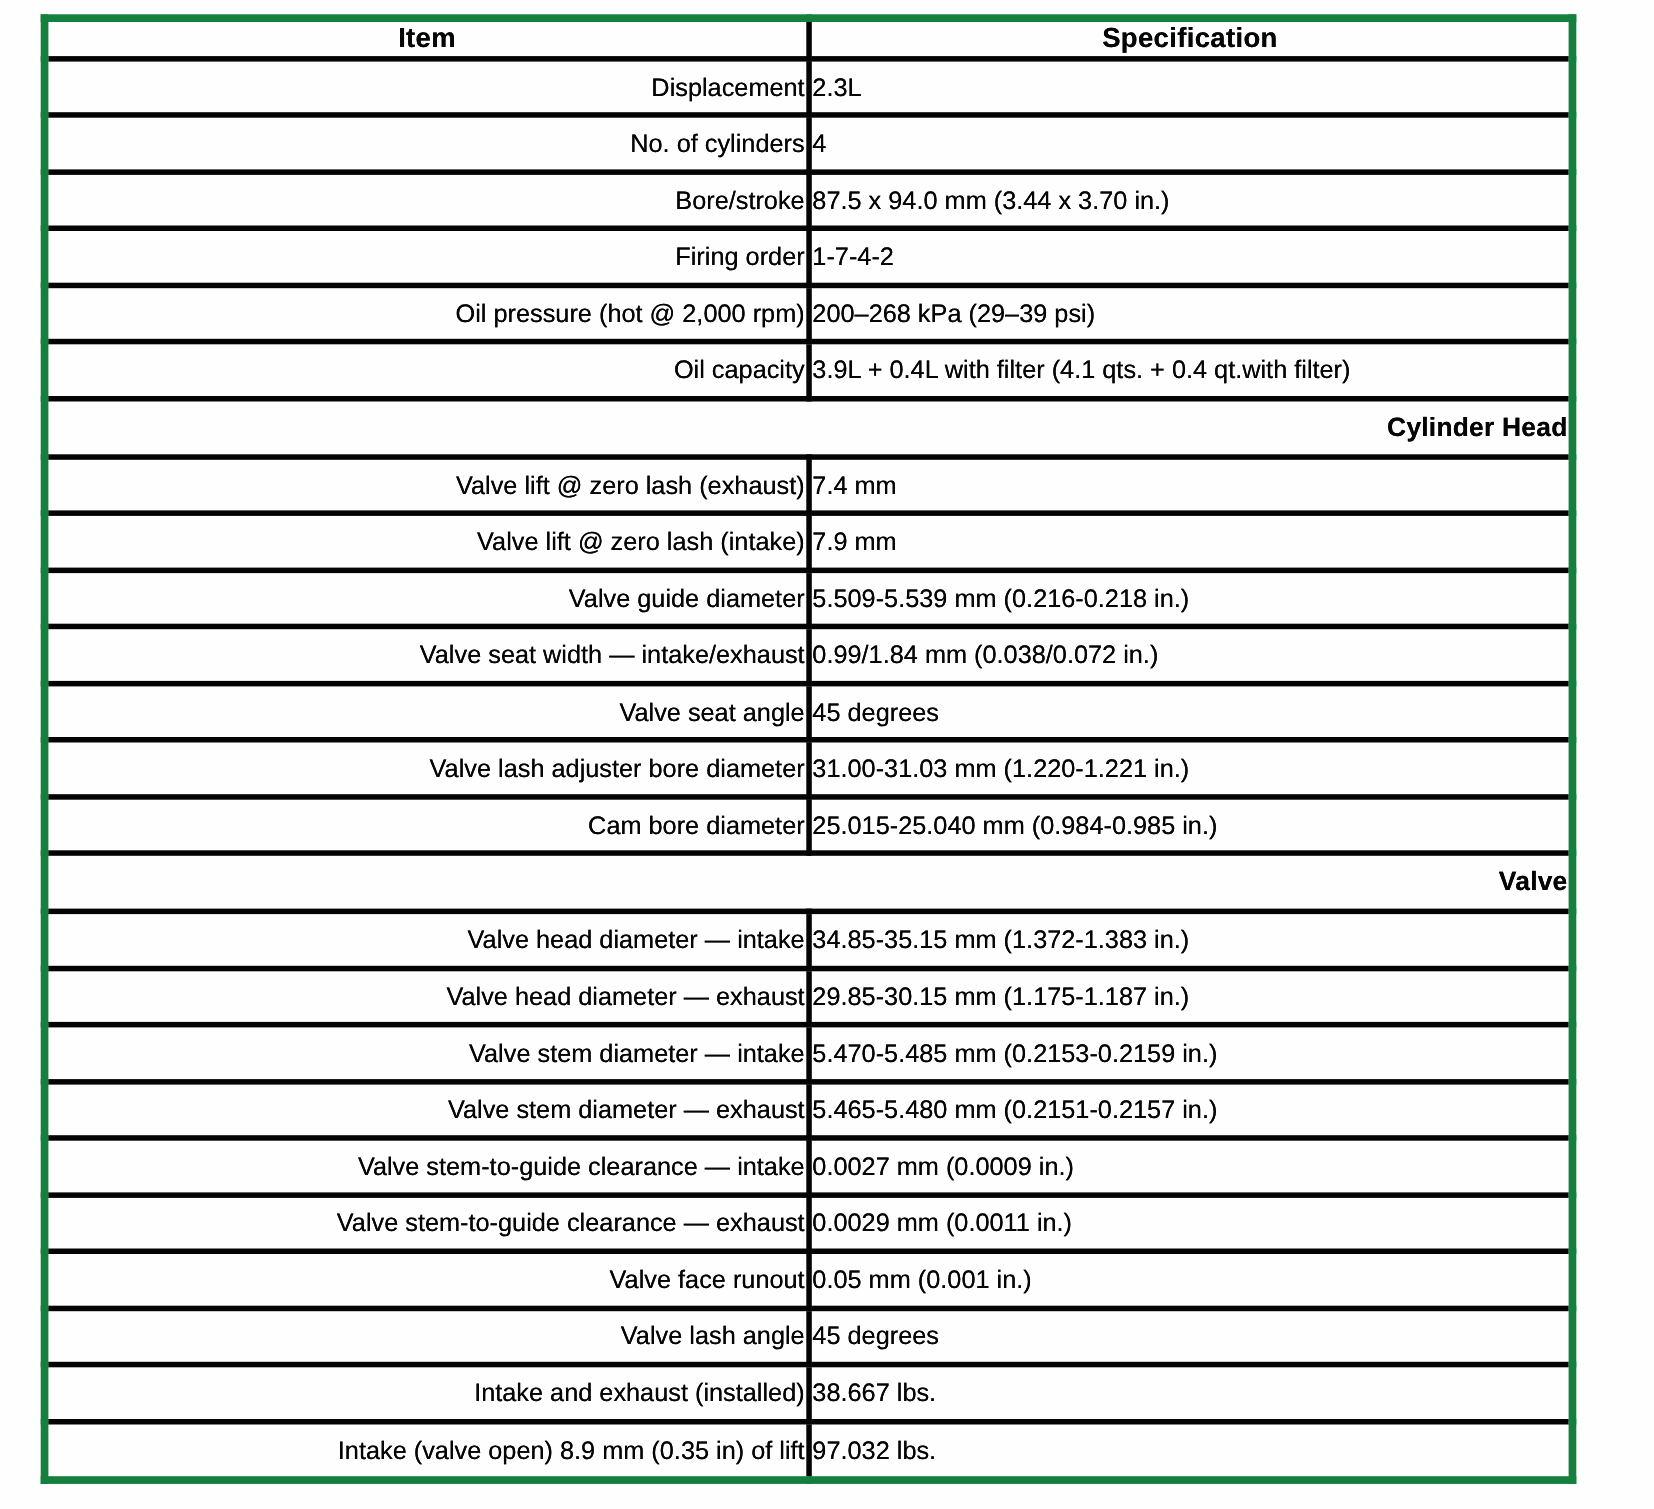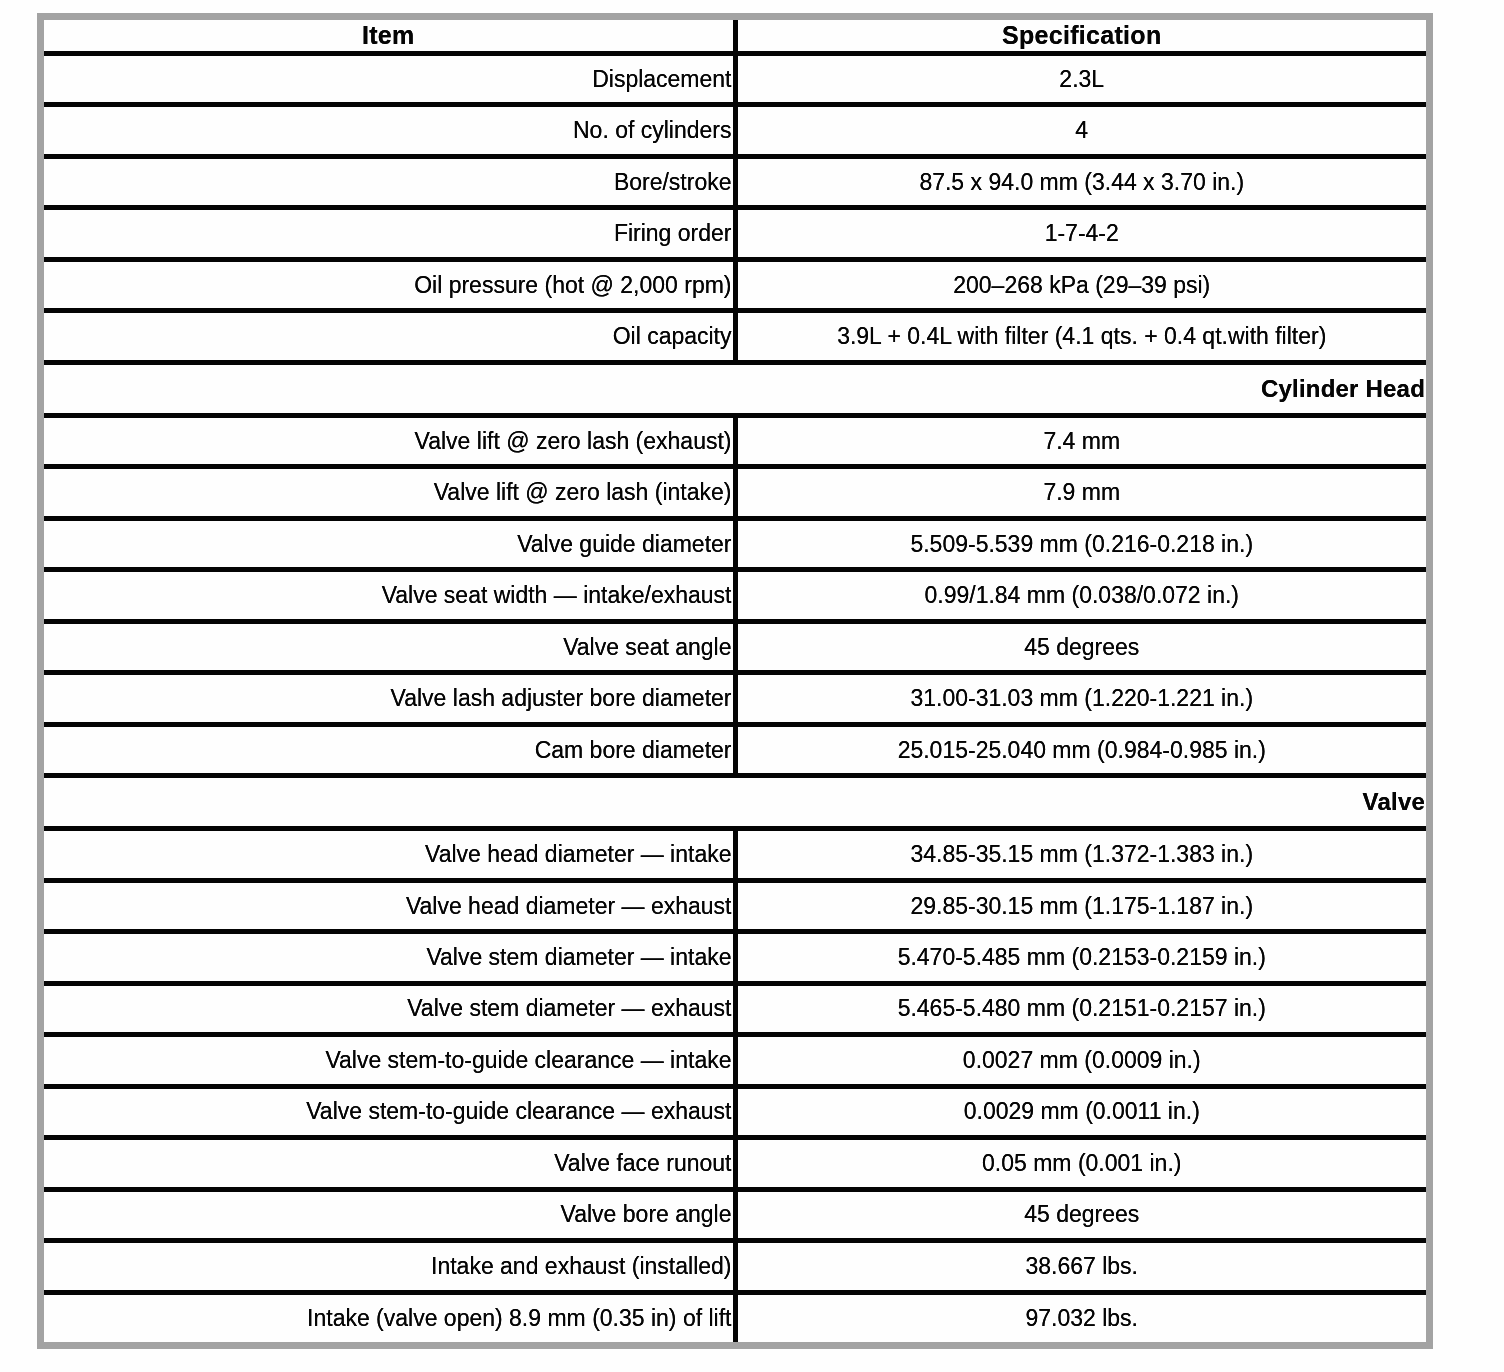--- a/index.html
+++ b/index.html
@@ -17,21 +17,21 @@
     overflow: hidden;
   }
   table.spec-table {
     position: absolute;
     left: 37px;
     top: 13px;
     width: 1396px;
     height: 1336px;
     border-collapse: collapse;
     table-layout: fixed;
-    border: 7px solid #a3a3a3;
+    border: 7px solid #15803d;
   }
   .spec-table th,
   .spec-table td {
     border: 5px solid #040404;
     vertical-align: middle;
     overflow: hidden;
     white-space: nowrap;
     
     text-shadow: 0 0 0.6px #111;
   }
@@ -41,21 +41,21 @@
     text-align: center;
     letter-spacing: 0.3px;
   }
   td.cell-item {
     font-size: 23px;
     text-align: right;
     padding-left: 15px;
   }
   td.cell-spec {
     font-size: 23px;
-    text-align: center;
+    text-align: left;
   }
   td.cell-section {
     font-size: 24px;
     font-weight: bold;
     text-align: right;
     padding-left: 15px;
     letter-spacing: 0.2px;
   }
 </style>
 </head>
@@ -154,21 +154,21 @@
         </tr>
         <tr>
           <td class="cell-item">Valve stem-to-guide clearance — exhaust</td>
           <td class="cell-spec">0.0029 mm (0.0011 in.)</td>
         </tr>
         <tr>
           <td class="cell-item">Valve face runout</td>
           <td class="cell-spec">0.05 mm (0.001 in.)</td>
         </tr>
         <tr>
-          <td class="cell-item">Valve bore angle</td>
+          <td class="cell-item">Valve lash angle</td>
           <td class="cell-spec">45 degrees</td>
         </tr>
         <tr>
           <td class="cell-item">Intake and exhaust (installed)</td>
           <td class="cell-spec">38.667 lbs.</td>
         </tr>
         <tr>
           <td class="cell-item">Intake (valve open) 8.9 mm (0.35 in) of lift</td>
           <td class="cell-spec">97.032 lbs.</td>
         </tr>

